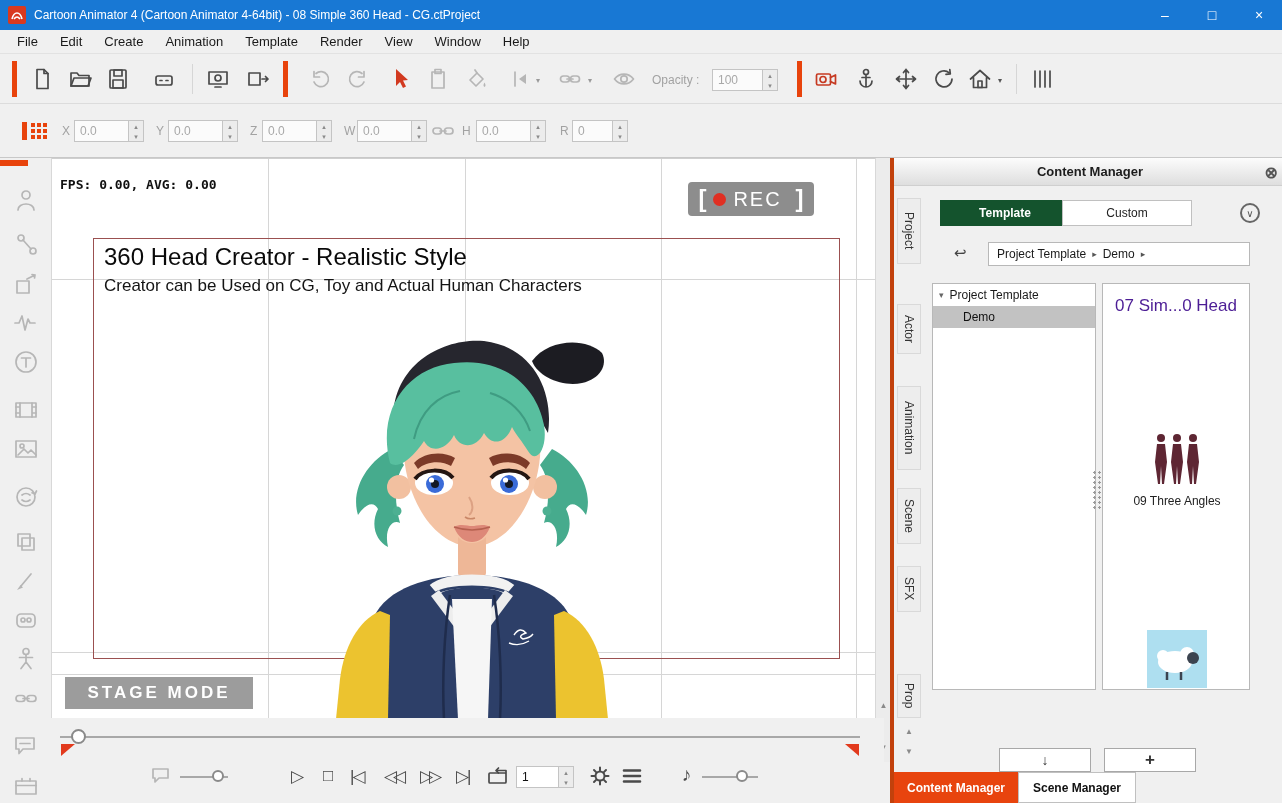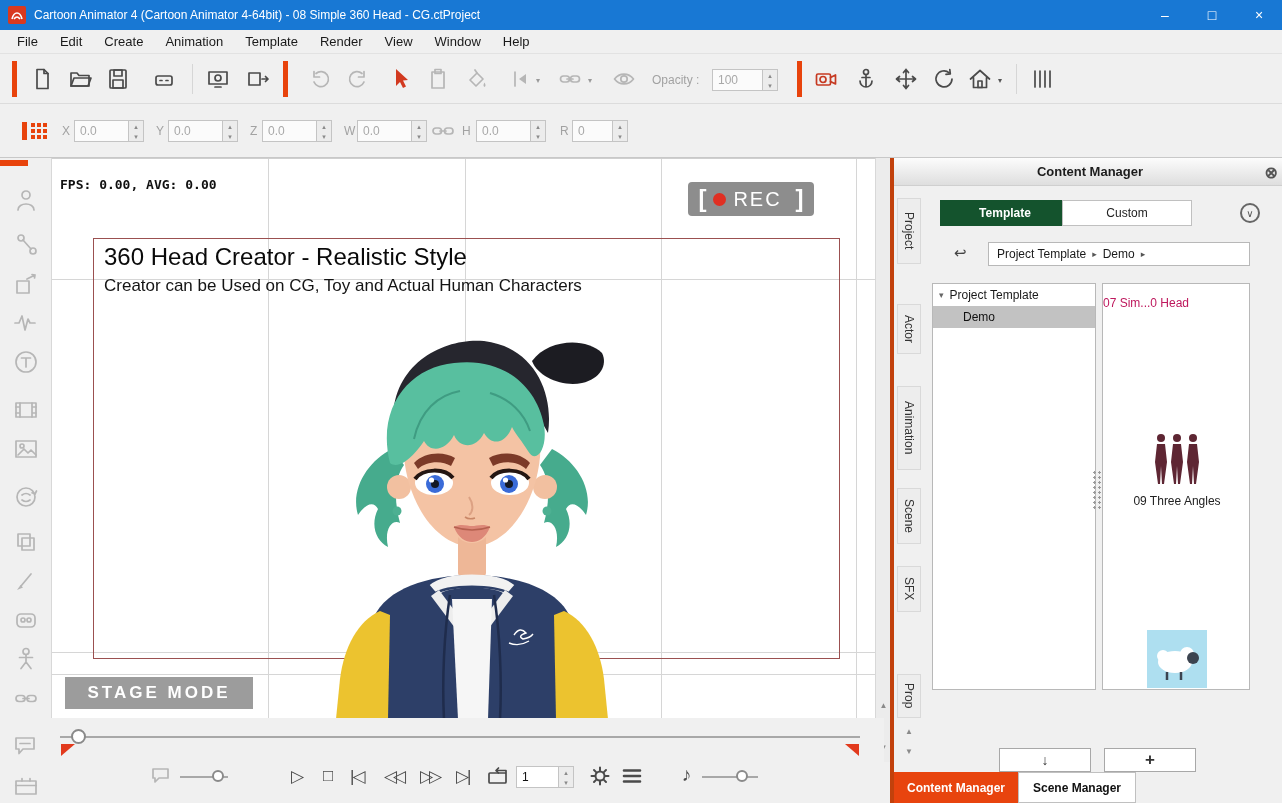--- a/index.html
+++ b/index.html
@@ -51,21 +51,21 @@
   .rightpanel{position:absolute;left:890px;top:158px;width:392px;height:645px;background:#f0f0f0;border-left:4px solid #c2410c}
   .cmheader{position:absolute;left:0;top:0;width:392px;height:28px;background:linear-gradient(#fcfcfc,#dedede);border-bottom:1px solid #cfcfcf;display:flex;align-items:center;justify-content:center;font-weight:bold;font-size:13px;color:#1c1c1c}
   .cmclose{position:absolute;right:8px;top:5px;font-size:16px;color:#555}
   .vtab{position:absolute;left:3px;width:24px;background:#ededed;border:1px solid #d9d9d9;display:flex;align-items:center;justify-content:center;writing-mode:vertical-rl;font-size:12px;color:#333}
   .toptab{position:absolute;top:42px;height:26px;display:flex;align-items:center;justify-content:center;font-size:12px}
   .chevcircle{position:absolute;width:20px;height:20px;border:2px solid #666;border-radius:50%;display:flex;align-items:center;justify-content:center;font-size:10px;color:#555}
   .crumbbox{position:absolute;background:#fff;border:1px solid #b8b8b8;display:flex;align-items:center;font-size:12px;color:#1a1a1a;padding:0 8px;gap:6px}
   .panelbox{position:absolute;background:#fff;border:1px solid #b8b8b8;overflow:hidden}
   .treerow1{display:flex;align-items:center;gap:6px;padding:4px 6px;font-size:12px;color:#1a1a1a}
   .treerow2{height:22px;display:flex;align-items:center;padding-left:30px;background:#c2c2c2;font-size:12px;color:#111}
-  .thumbcap{position:absolute;width:100%;text-align:left;font-size:12px;color:#be185d;white-space:nowrap}
+  .thumbcap{position:absolute;width:100%;text-align:center;font-size:17px;color:#4c1d95;white-space:nowrap}
   .selitem{position:absolute;background:#c8c8c8;border-radius:3px}
   .dots{position:absolute;background-image:radial-gradient(circle,#9a9a9a 1.1px,transparent 1.3px);background-size:5px 5px}
   .pbtn{position:absolute;height:24px;background:#fff;border:1px solid #a8a8a8;display:flex;align-items:center;justify-content:center;font-size:14px;color:#333;font-weight:bold}
   .btab{position:absolute;height:31px;display:flex;align-items:center;justify-content:center;font-size:12px;font-weight:bold}
   
   .timeline{position:absolute;left:0;top:718px;width:884px;height:85px;background:#f0f0f0}
   .track{position:absolute;height:2px;background:#a8a8a8}
   .knob{position:absolute;border-radius:50%;background:#fff;border:2px solid #8a8a8a}
   .tri-l{position:absolute;width:0;height:0;border-top:12px solid #e23a1d;border-right:14px solid transparent}
   .tri-r{position:absolute;width:0;height:0;border-top:12px solid #e23a1d;border-left:14px solid transparent}

